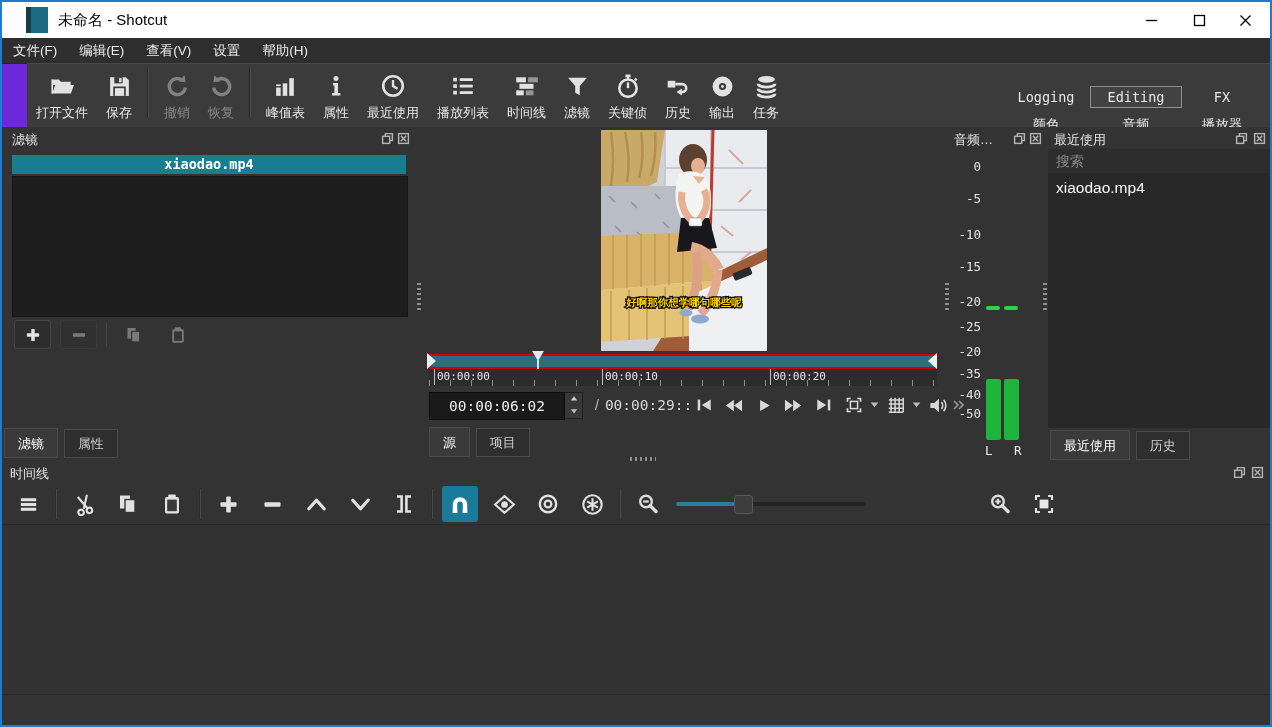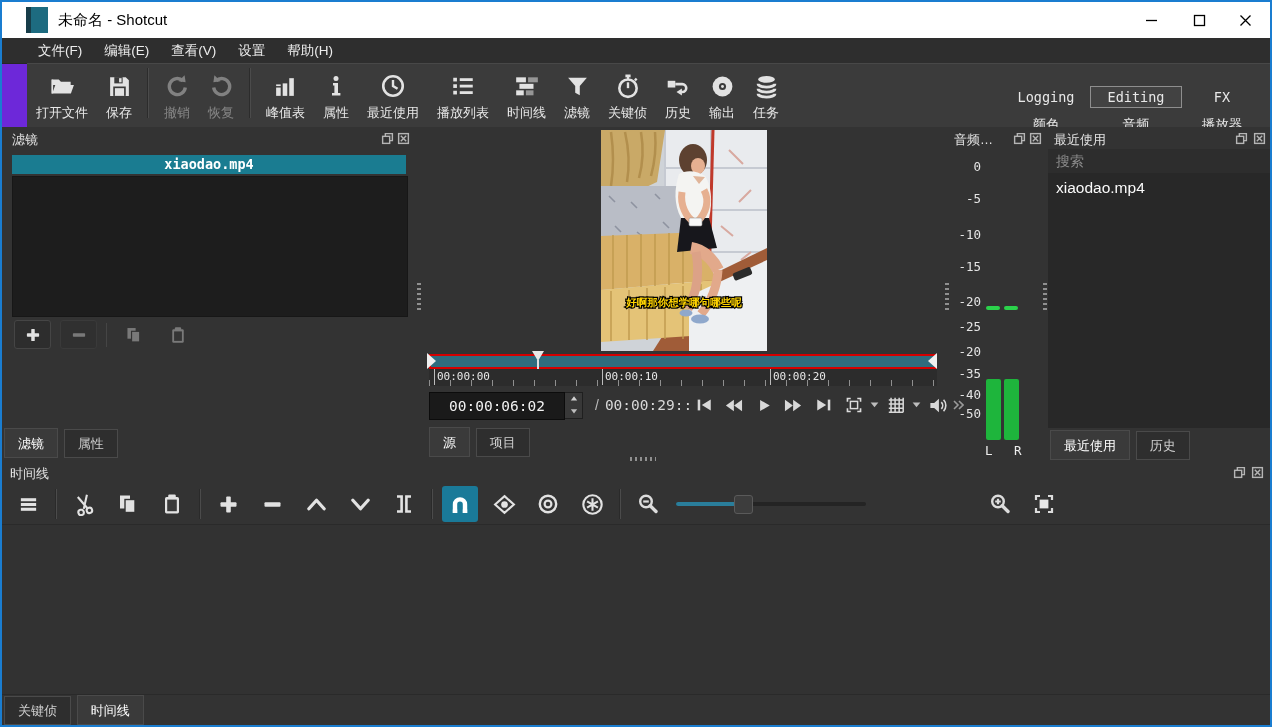--- a/index.html
+++ b/index.html
@@ -6,21 +6,21 @@
   #window{position:relative;width:1272px;height:727px;box-sizing:border-box;
     border:2px solid #1a7dd0;background:#6d28d9;overflow:hidden;color:#e8e8e8;font-size:13px;}
   .abs{position:absolute;}
   svg{display:block;}
   
   #titlebar{left:0;right:0;top:0;height:36px;background:#fff;color:#000;}
   #app-icon{left:24px;top:5px;width:22px;height:26px;background:#1d6b80;border-left:5px solid #173d49;box-sizing:border-box;}
   #win-title{left:56px;top:9px;font-size:15px;}
   .win-btn{top:0;width:46px;height:36px;display:flex;align-items:center;justify-content:center;}
   
-  #menubar{left:0;right:0;top:36px;height:25px;background:#2e2e2e;display:flex;align-items:center;border-bottom:1px solid #262626;padding-left:25px;}
+  #menubar{left:0;right:0;top:36px;height:25px;background:#2e2e2e;display:flex;align-items:center;border-bottom:1px solid #262626;}
   .menu-item{padding:0 11px;font-size:13.5px;color:#ededed;}
   
   #toolbar{left:0;right:0;top:61px;height:64px;background:#3b3b3b;border-top:1px solid #484848;display:flex;align-items:flex-start;margin-left:25px;}
   .tb-btn{display:flex;flex-direction:column;align-items:center;justify-content:flex-start;
     padding:7px 9px 0 9px;height:64px;box-sizing:border-box;color:#e8e8e8;}
   .tb-btn .ic{height:30px;display:flex;align-items:center;}
   .tb-btn .lb{font-size:13px;margin-top:3px;white-space:nowrap;display:flex;align-items:center;gap:2px;}
   .tb-btn.disabled{opacity:.42;}
   .tb-sep{width:1px;height:50px;background:#2c2c2c;border-right:1px solid #4b4b4b;margin:4px 6px 0 6px;}
   #layout-switch{right:8px;top:63px;display:grid;grid-template-columns:88px 92px 80px;grid-auto-rows:28px;
@@ -802,18 +802,14 @@
             <use href="#i-zoomin"></use>
           </svg>
         </div>
       <div class="tl-btn">
           <svg width="22" height="22" viewBox="0 0 22 22">
             <use href="#i-fit"></use>
           </svg>
         </div>
     </div>
     <div id="tl-area" class="abs"></div>
-    <div id="tl-tabs" class="abs">
-      <span class="tab">关键侦</span>
-      <span class="tab active">时间线</span>
-    </div>
   </div>
 </div>
 
 </body></html>

